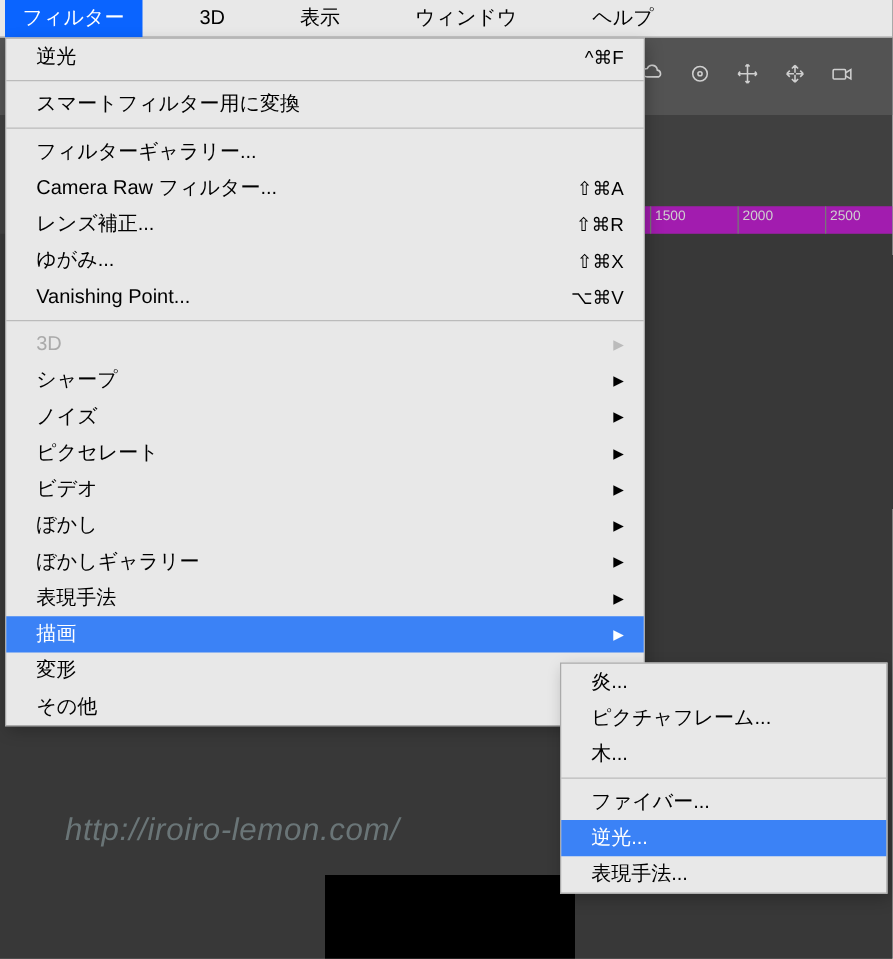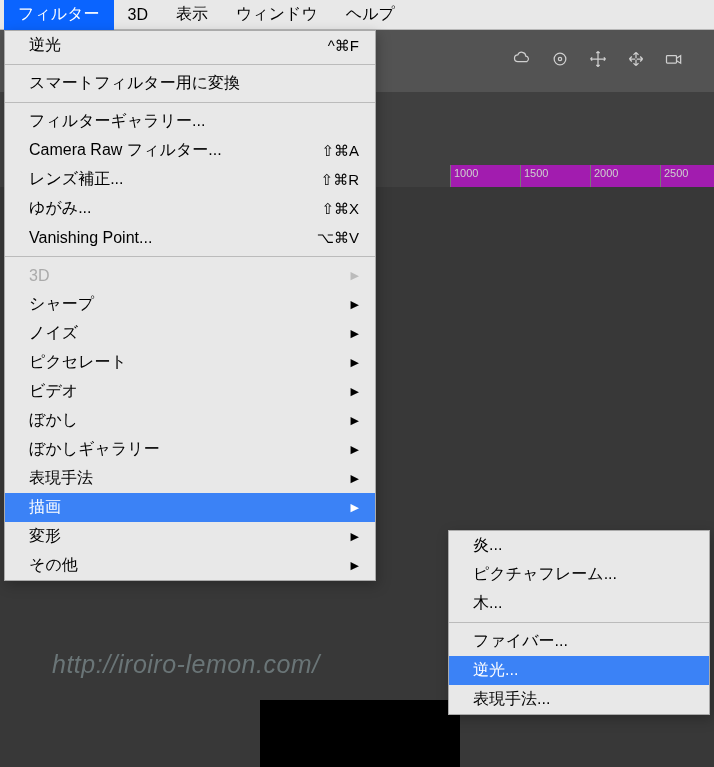--- a/index.html
+++ b/index.html
@@ -1,22 +1,22 @@
 <!DOCTYPE html>
 <html><head>
 <meta charset="utf-8">
 <style>
 * { margin: 0; padding: 0; box-sizing: border-box; font-family: -apple-system, "Hiragino Kaku Gothic ProN", sans-serif; }
 body { width: 714px; height: 767px; background: #404040; overflow: hidden; position: relative; }
 
-.menubar { height: 30px; background: #e8e8e8; display: flex; align-items: center; padding-left: 4px; border-bottom: 1px solid #b8b8b8; }
+.menubar { height: 30px; background: #e8e8e8; display: flex; align-items: center; padding-left: 4px; border-bottom: 1px solid #b8b8b8; gap: 32px; }
 .menubar-item { padding: 0 14px; height: 30px; display: flex; align-items: center; font-size: 16px; cursor: default; }
 .menubar-item.active { background: #0a64ff; color: #fff; }
 
-.dropdown { position: absolute; left: 4px; top: 30px; width: 372px; background: #e8e8e8; border: 1px solid #aaa; box-shadow: 2px 4px 12px rgba(0,0,0,.25); }
+.dropdown { position: absolute; left: 4px; top: 30px; width: 512px; background: #e8e8e8; border: 1px solid #aaa; box-shadow: 2px 4px 12px rgba(0,0,0,.25); }
 .menu-item { height: 29px; display: flex; align-items: center; justify-content: space-between; padding: 0 16px 0 24px; font-size: 16px; cursor: default; }
 .menu-item.highlight { background: #3b82f6; color: #fff; }
 .menu-item.disabled { color: #aaa; }
 .menu-item .shortcut { font-size: 15px; white-space: pre; }
 .menu-item .arrow { font-size: 11px; }
 .menu-item.disabled .arrow { color: #bbb; }
 .menu-item.highlight .arrow { color: #fff; }
 .divider { height: 1px; background: #bbb; margin: 4px 0; }
 
 .submenu { position: absolute; left: 448px; top: 530px; width: 262px; background: #e8e8e8; border: 1px solid #aaa; box-shadow: 2px 4px 12px rgba(0,0,0,.25); }

